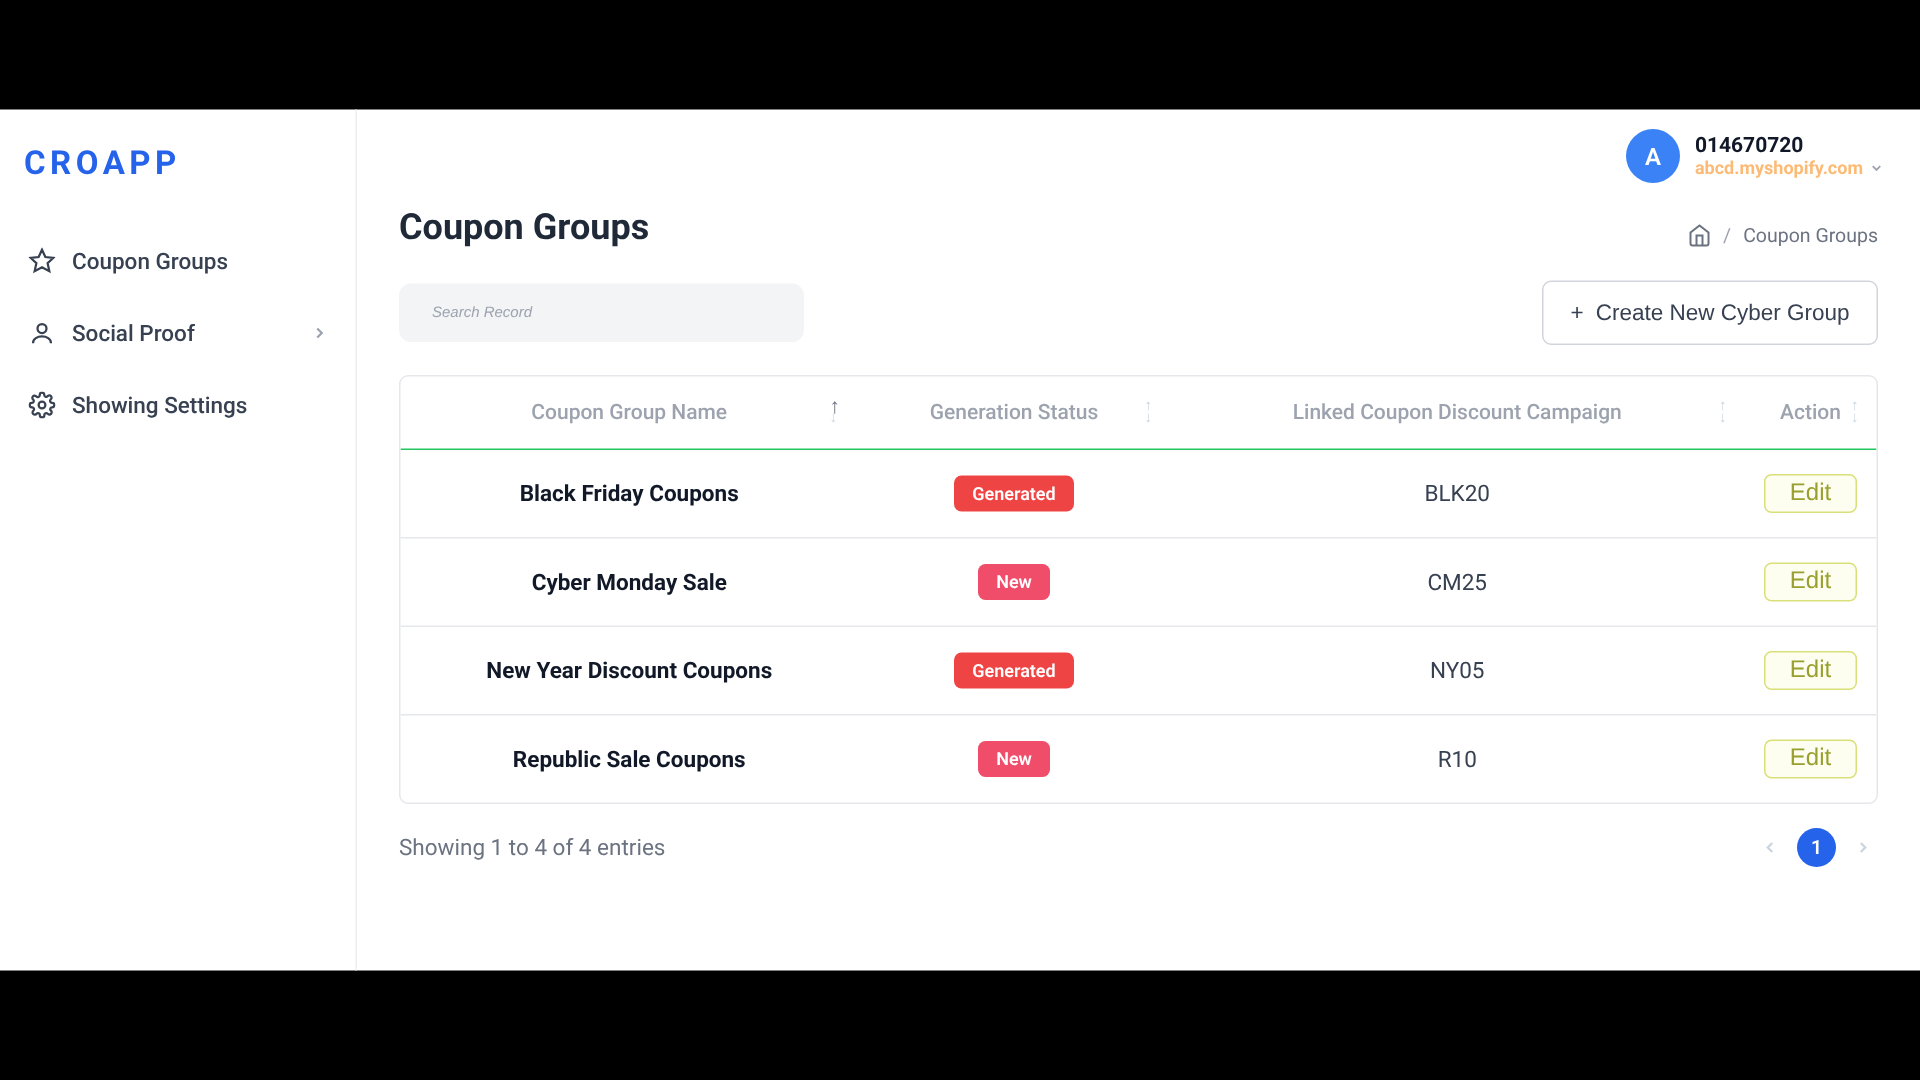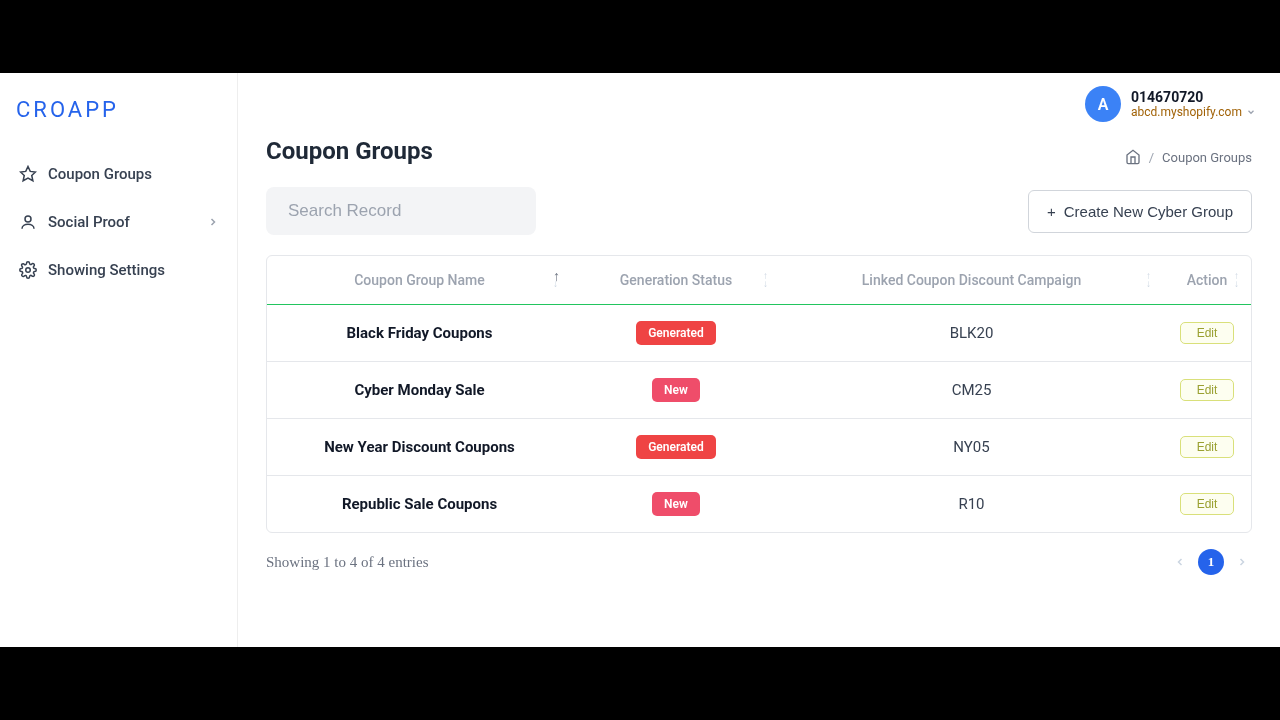--- a/index.html
+++ b/index.html
@@ -1,57 +1,57 @@
 <!DOCTYPE html>
 <html><head>
 <meta charset="utf-8">
 <style>
 * { margin: 0; padding: 0; box-sizing: border-box; }
 body { font-family: -apple-system, BlinkMacSystemFont, "Segoe UI", Roboto, sans-serif; background: #000; width: 1280px; height: 720px; overflow: hidden; }
 .viewport { position: absolute; top: 73px; left: 0; right: 0; bottom: 73px; background: #fff; display: flex; }
 .sidebar { width: 238px; border-right: 1px solid #eee; padding: 24px 0; }
-.logo { font-size: 22px; font-weight: 400; color: #2563eb; letter-spacing: 3px; padding: 0 16px 28px 16px; }
+.logo { font-size: 22px; font-weight: 700; color: #2563eb; letter-spacing: 3px; padding: 0 16px 28px 16px; }
 .nav-item { display: flex; align-items: center; padding: 14px 18px; color: #374151; font-size: 15px; font-weight: 500; cursor: pointer; }
 .nav-item .icon { width: 20px; height: 20px; margin-right: 10px; display: flex; align-items: center; justify-content: center; }
 .nav-item .label { flex: 1; }
 .nav-item .chev { color: #9ca3af; }
 .main { flex: 1; padding: 24px 28px; overflow: auto; }
 .topbar { position: absolute; top: 73px; right: 0; left: 238px; height: 54px; display: flex; justify-content: flex-end; align-items: center; padding: 8px 24px 0 24px; pointer-events: none; }
 .user { display: flex; align-items: center; pointer-events: auto; cursor: pointer; }
 .avatar { width: 36px; height: 36px; border-radius: 50%; background: #3b82f6; color: #fff; display: flex; align-items: center; justify-content: center; font-weight: 600; font-size: 16px; margin-right: 10px; }
 .user-info .uname { font-weight: 700; font-size: 14px; color: #111827; }
-.user-info .ustore { font-size: 12px; color: #a16207; display: flex; align-items: center; gap: 4px; }
+.user-info .ustore { font-size: 12px; color: #fdba74; display: flex; align-items: center; gap: 4px; font-weight: bold; }
 .page-head { display: flex; justify-content: space-between; align-items: flex-end; margin-top: 40px; margin-bottom: 22px; }
 .page-title { font-size: 24px; font-weight: 700; color: #1f2937; }
 .crumbs { font-size: 13px; color: #6b7280; display: flex; align-items: center; gap: 8px; }
 .crumbs .sep { color: #9ca3af; }
 .toolbar { display: flex; justify-content: space-between; align-items: center; margin-bottom: 20px; }
-.search { background: #f3f4f6; border: none; border-radius: 8px; padding: 14px 22px; width: 270px; font-size: 17px; color: #14532d; outline: none; }
+.search { background: #f3f4f6; border: none; border-radius: 8px; padding: 14px 22px; width: 270px; font-size: 10px; color: #14532d; outline: none; font-style: italic; }
 .search::placeholder { color: #9ca3af; }
 .btn-create { border: 1px solid #d1d5db; background: #fff; padding: 12px 18px; border-radius: 6px; font-size: 15px; font-weight: 500; color: #374151; cursor: pointer; display: flex; align-items: center; gap: 8px; }
 .table { width: 100%; border: 1px solid #e5e7eb; border-radius: 6px; overflow: hidden; }
 .thead, .trow { display: flex; }
 .thead { border-bottom: 1px solid #22c55e; }
 .th, .td { padding: 16px 12px; display: flex; align-items: center; justify-content: center; }
 .col-name { width: 305px; }
 .col-status { width: 208px; }
 .col-campaign { width: 383px; }
 .col-action { flex: 1; }
 .th { color: #9ca3af; font-size: 14px; font-weight: 500; position: relative; }
 .th .sort { position: absolute; right: 12px; display: flex; flex-direction: column; gap: 0; color: #cbd5e1; font-size: 10px; line-height: 8px; }
 .th .sort .up { color: #6b7280; font-size: 14px; }
 .trow { border-bottom: 1px solid #e5e7eb; }
 .trow:last-child { border-bottom: none; }
 .td { font-size: 15px; color: #374151; }
 .td.col-name { font-weight: 700; color: #111827; }
 .badge { padding: 5px 12px; border-radius: 5px; font-size: 12px; font-weight: 600; color: #fff; }
 .badge-gen { background: #ef4444; }
 .badge-new { background: #ef4d6a; }
-.btn-edit { border: 1px solid #d9e07a; background: #fdfef0; color: #9aa030; padding: 3px 16px; border-radius: 5px; font-size: 12px; cursor: pointer; text-align: right; }
-.footer { display: flex; justify-content: space-between; align-items: center; margin-top: 16px; font-family: Liberation Serif, serif; }
+.btn-edit { border: 1px solid #d9e07a; background: #fdfef0; color: #9aa030; padding: 3px 16px; border-radius: 5px; font-size: 16px; cursor: pointer; text-align: right; }
+.footer { display: flex; justify-content: space-between; align-items: center; margin-top: 16px; }
 .entries { color: #6b7280; font-size: 15px; }
 .pager { display: flex; align-items: center; gap: 8px; }
 .pager .arrow { color: #cbd5e1; cursor: pointer; padding: 4px; font-size: 14px; }
 .pager .page { width: 26px; height: 26px; border-radius: 50%; background: #2563eb; color: #fff; display: flex; align-items: center; justify-content: center; font-size: 13px; font-weight: 600; cursor: pointer; }
 svg { display: block; }
 </style>
 </head>
 <body>
 
 <div class="viewport">

